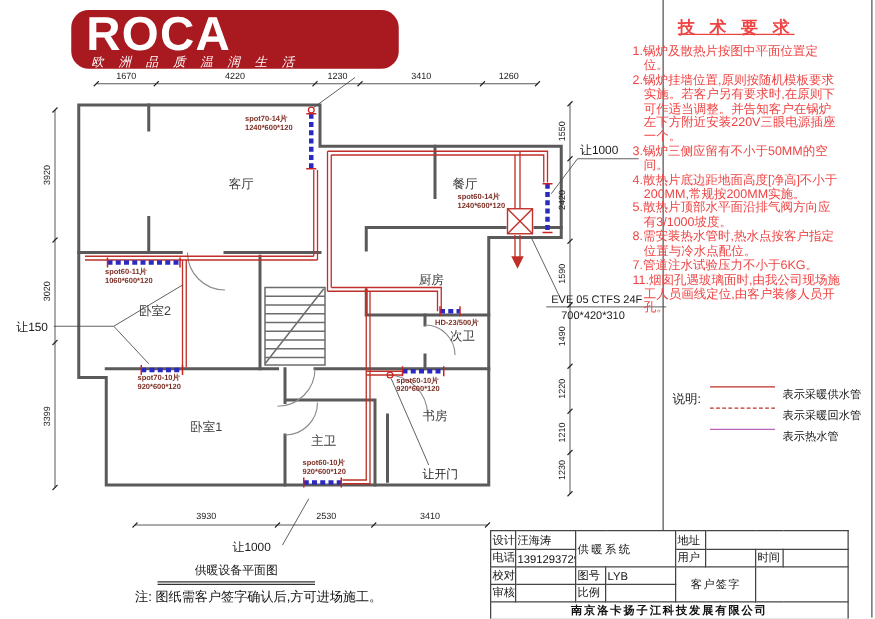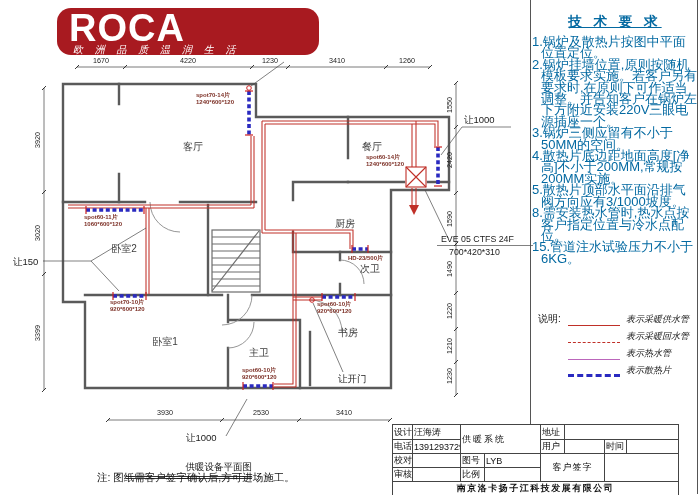--- a/index.html
+++ b/index.html
@@ -5,42 +5,42 @@
   html,body{margin:0;padding:0;background:#fff;}
   .page{position:relative;width:700px;height:495px;background:#ffffff;overflow:hidden;
         font-family:"Liberation Sans",sans-serif;}
   
   .logo{position:absolute;left:57px;top:8px;width:262px;height:47px;background:#a81a20;color:#fff;border-radius:14px;}
   .logo-row{display:flex;align-items:flex-start;padding:1px 0 0 12px;}
   .logo-roca{font-size:38px;line-height:38px;font-weight:bold;letter-spacing:1px;}
   .logo-cn{font-size:25px;line-height:25px;font-weight:bold;letter-spacing:2px;margin-left:8px;margin-top:9px;}
   .logo-tag{font-size:10px;letter-spacing:4.5px;margin-left:16px;margin-top:-4px;white-space:nowrap;font-style:italic;}
   
-  .tech{position:absolute;left:532px;top:13px;width:166px;color:#0369a1;}
+  .tech{position:absolute;left:506px;top:13px;width:166px;color:#ef4444;}
   .tech-title{font-size:13.5px;font-weight:bold;text-align:center;letter-spacing:4px;
               text-decoration:underline;margin-bottom:5px;}
-  .t-item{font-size:13px;line-height:11.4px;padding-left:9px;text-indent:-9px;}
+  .t-item{font-size:10px;line-height:11.4px;padding-left:9px;text-indent:-9px;}
   
   .legend{position:absolute;left:536px;top:309px;width:162px;}
   .legend-title{position:absolute;left:2px;top:3px;font-size:10px;color:#141414;}
-  .legend-row{display:flex;align-items:flex-end;height:17px;padding-left:32px;font-style:italic;}
+  .legend-row{display:flex;align-items:flex-start;height:17px;padding-left:32px;}
   .ls{width:52px;height:0;margin-right:6px;flex:none;}
   .ls-supply{border-top:1.6px solid #c03028;}
   .ls-return{border-top:1.6px dashed #c03028;}
   .ls-hot{border-top:1.6px solid #bb66bb;}
   .ls-cold{border-top:1.6px solid #3fa43f;}
   .ls-radiator{border-top:3px dashed #2a2ac0;}
   .legend-label{font-size:9px;color:#141414;white-space:nowrap;}
   
   .vdiv{position:absolute;left:530px;top:0;width:1px;height:424px;background:#555;}
   .vright{position:absolute;left:697px;top:0;width:1px;height:494px;background:#555;}
   
-  .ptitle{position:absolute;left:126px;top:461px;width:126px;text-align:right;font-size:9.5px;
+  .ptitle{position:absolute;left:126px;top:450px;width:126px;text-align:center;font-size:9.5px;
           color:#141414;padding-bottom:2px;border-bottom:3px double #333;}
-  .pnote{position:absolute;left:97px;top:471px;font-size:10.5px;color:#141414;white-space:nowrap;}
+  .pnote{position:absolute;left:108px;top:471px;font-size:10.5px;color:#141414;white-space:nowrap;}
   
   .tb{position:absolute;left:392px;top:424px;border-collapse:collapse;table-layout:fixed;width:286px;}
   .tb td{border:1px solid #444;font-size:9px;color:#111;padding:0 1px;overflow:hidden;
          white-space:nowrap;height:13px;}
   .tb-big{font-size:15px;text-align:left;letter-spacing:2px;}
   .tb-sign{font-size:13px;text-align:center;letter-spacing:1px;}
   .tb-phone{font-size:7.3px;letter-spacing:0;}
   .tb-co{font-size:13.5px;text-align:center;letter-spacing:1.5px;height:15px;font-weight:bold;}
   
   svg{position:absolute;left:0;top:0;}
@@ -237,42 +237,39 @@
 
   <div class="tech">
     <div class="tech-title">技 术 要 求</div>
     <div>
         <div class="t-item">1.锅炉及散热片按图中平面位置定位。</div>
         <div class="t-item">2.锅炉挂墙位置,原则按随机模板要求实施。若客户另有要求时,在原则下可作适当调整。并告知客户在锅炉左下方附近安装220V三眼电源插座一个。</div>
         <div class="t-item">3.锅炉三侧应留有不小于50MM的空间。</div>
         <div class="t-item">4.散热片底边距地面高度[净高]不小于200MM,常规按200MM实施。</div>
         <div class="t-item">5.散热片顶部水平面沿排气阀方向应有3/1000坡度。</div>
         <div class="t-item">8.需安装热水管时,热水点按客户指定位置与冷水点配位。</div>
-        <div class="t-item">15.管道注水试验压力不小于6KG。</div>
+        <div class="t-item">7.管道注水试验压力不小于6KG。</div>
+        <div class="t-item">11.烟囱孔遇玻璃面时,由我公司现场施工人员画线定位,由客户装修人员开孔。</div>
       </div>
   </div>
 
   <div class="legend">
     <div class="legend-title">说明:</div>
     <div>
         <div class="legend-row">
           <span class="ls ls-supply"></span>
           <span class="legend-label">表示采暖供水管</span>
         </div>
         <div class="legend-row">
           <span class="ls ls-return"></span>
           <span class="legend-label">表示采暖回水管</span>
         </div>
         <div class="legend-row">
           <span class="ls ls-hot"></span>
           <span class="legend-label">表示热水管</span>
-        </div>
-        <div class="legend-row">
-          <span class="ls ls-radiator"></span>
-          <span class="legend-label">表示散热片</span>
         </div>
       </div>
   </div>
 
   <div class="ptitle">供暖设备平面图</div>
   <div class="pnote">注: 图纸需客户签字确认后,方可进场施工。</div>
 
   <table class="tb">
     <colgroup>
       <col style="width:20px">

